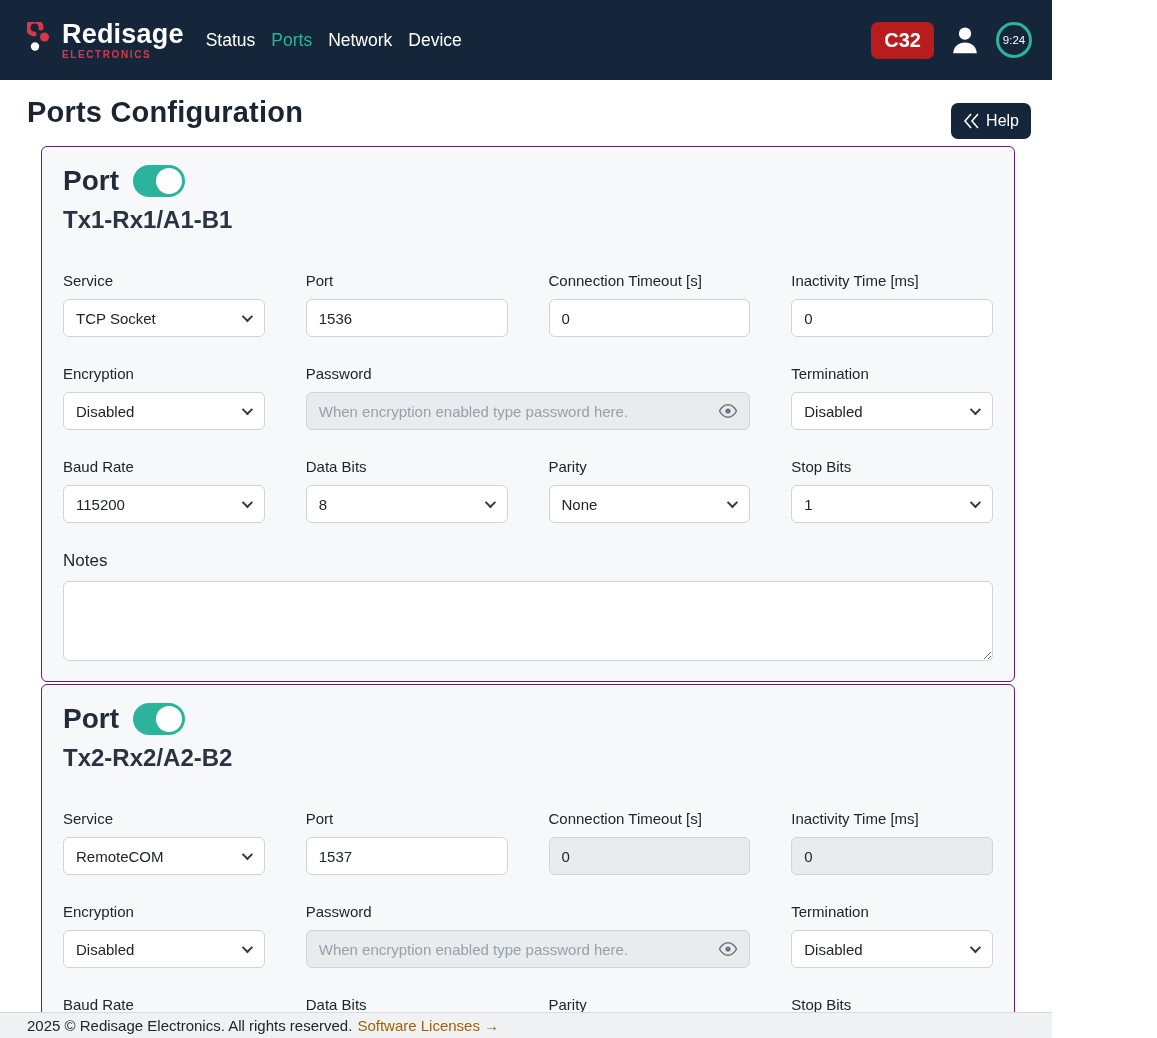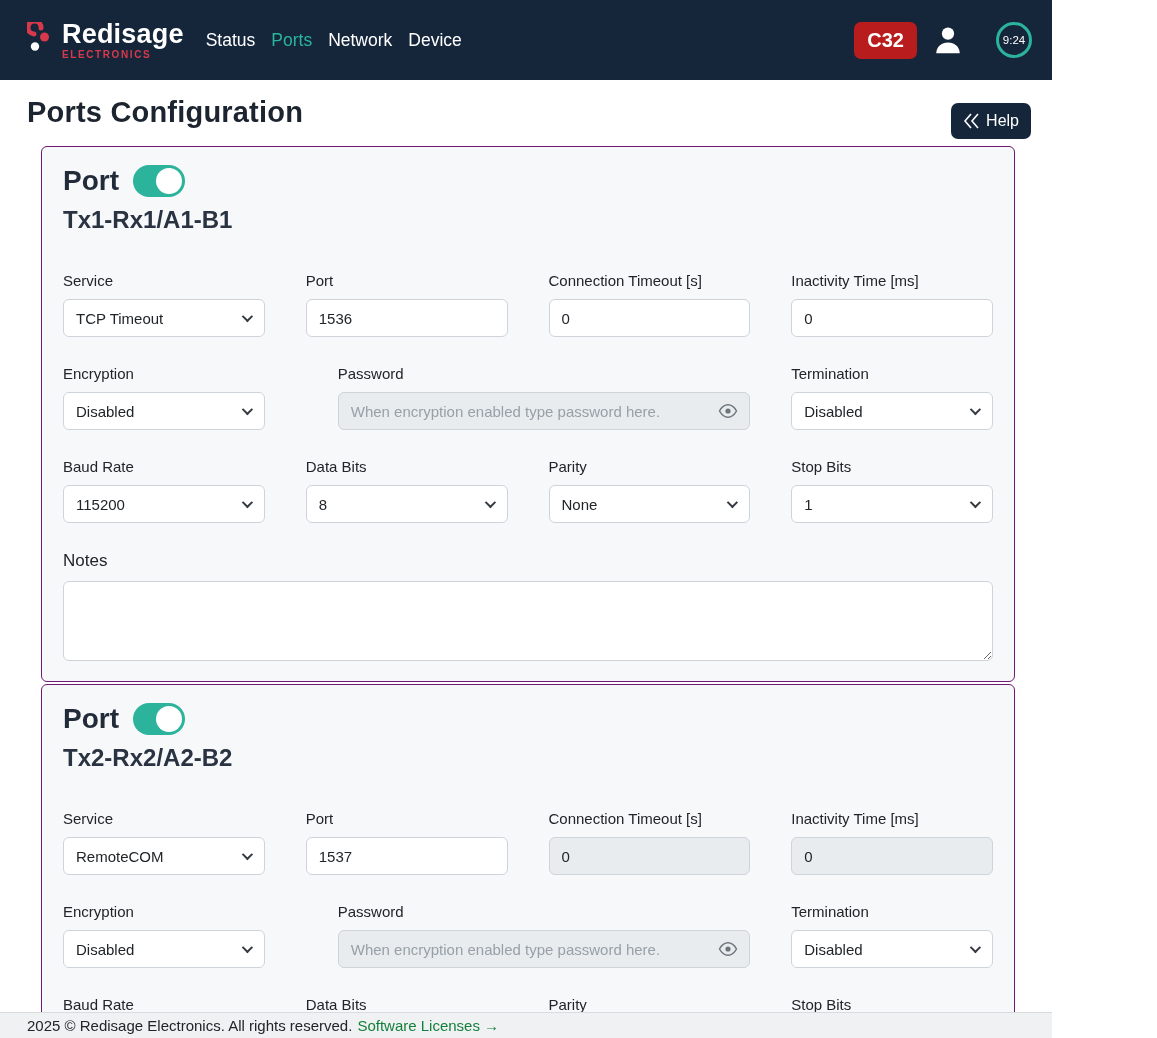--- a/index.html
+++ b/index.html
@@ -24,21 +24,21 @@
   .nav-item.active { color:#2bb49b; }
   .nav-right { margin-left:auto; display:flex; align-items:center; gap:15px; }
   .badge-c32 {
     background:#b91c1c; color:#fff; font-weight:bold; font-size:20px;
     padding:7px 13px; border-radius:7px; cursor:pointer;
   }
   .user-icon { display:flex; align-items:center; cursor:pointer; }
   .timer-ring {
     width:36px; height:36px; border-radius:50%; border:3px solid #2bb49b;
     display:flex; align-items:center; justify-content:center;
-    color:#fff; font-size:11.5px;margin-left:17px;
+    color:#fff; font-size:11.5px;
   }
 
   
   .title-row {
     display:flex; justify-content:space-between; align-items:flex-start;
     padding:16px 21px 7px 27px;
   }
   .page-title { font-size:29px; font-weight:bold; color:#1c2430; letter-spacing:.2px; }
   .help-btn {
     margin-top:7px; background:#15263b; color:#fff; border:none; cursor:pointer;
@@ -64,21 +64,21 @@
   }
   .card-sub { font-size:24px; font-weight:bold; color:#2a3342; margin-top:9px; }
 
   .form-row {
     display:grid; grid-template-columns:repeat(4,1fr); column-gap:41px;
     margin-top:28px;
   }
   .form-row.first { margin-top:38px; }
   .field { display:flex; flex-direction:column; }
   .field label { font-size:15px; color:#212529; margin-bottom:10px; }
-  .span2 { grid-column:2 / span 2;margin-left:32px; }
+  .span2 { grid-column:2 / span 2; }
   .col4 { grid-column:4; }
 
   .control, input.control {
     height:38px; width:100%; background:#fff; border:1px solid #ced4da;
     border-radius:6px; font-size:15px; color:#212529; font-family:inherit;
   }
   input.control { padding:0 12px; }
   input.control:disabled, input.control.disabled { background:#e9ecef; }
   input.control::placeholder { color:#97a0a8; }
   .select {
@@ -102,21 +102,21 @@
   }
   .notes-block { margin-top:28px; display:flex; flex-direction:column; }
   .notes-block label { font-size:17px; margin-bottom:10px; }
 
   
   .footer {
     position:absolute; left:0; bottom:0; width:100%; height:26px;
     background:#eff1f2; border-top:1px solid #d9dcdf; z-index:5;
     display:flex; align-items:center; padding:0 27px; font-size:15px; gap:5px;
   }
-  .footer a { color:#15803d; text-decoration:none; cursor:pointer; }
+  .footer a { color:#a16207; text-decoration:none; cursor:pointer; }
 </style>
 </head>
 <body>
 
 <div class="viewport">
 
   <header class="navbar">
     <div class="brand">
       <svg width="26" height="36" viewBox="0 0 26 36">
         <path d="M7 12 a6.5 6.5 0 1 1 7 -6" stroke="#d7394b" stroke-width="5" fill="none" stroke-linecap="round"></path>
@@ -167,21 +167,21 @@
         <span class="toggle">
             <span class="knob"></span>
           </span>
       </div>
       <div class="card-sub">Tx1-Rx1/A1-B1</div>
 
       <div class="form-row first">
         <div class="field">
           <label>Service</label>
           <div class="control select">
-            <span>TCP Timeout</span>
+            <span>TCP Socket</span>
             <span class="chev"></span>
           </div>
         </div>
         <div class="field">
           <label>Port</label>
           <input class="control" value="1536" style="">
         </div>
         <div class="field">
           <label>Connection Timeout [s]</label>
           <input class="control" value="0" style="">

